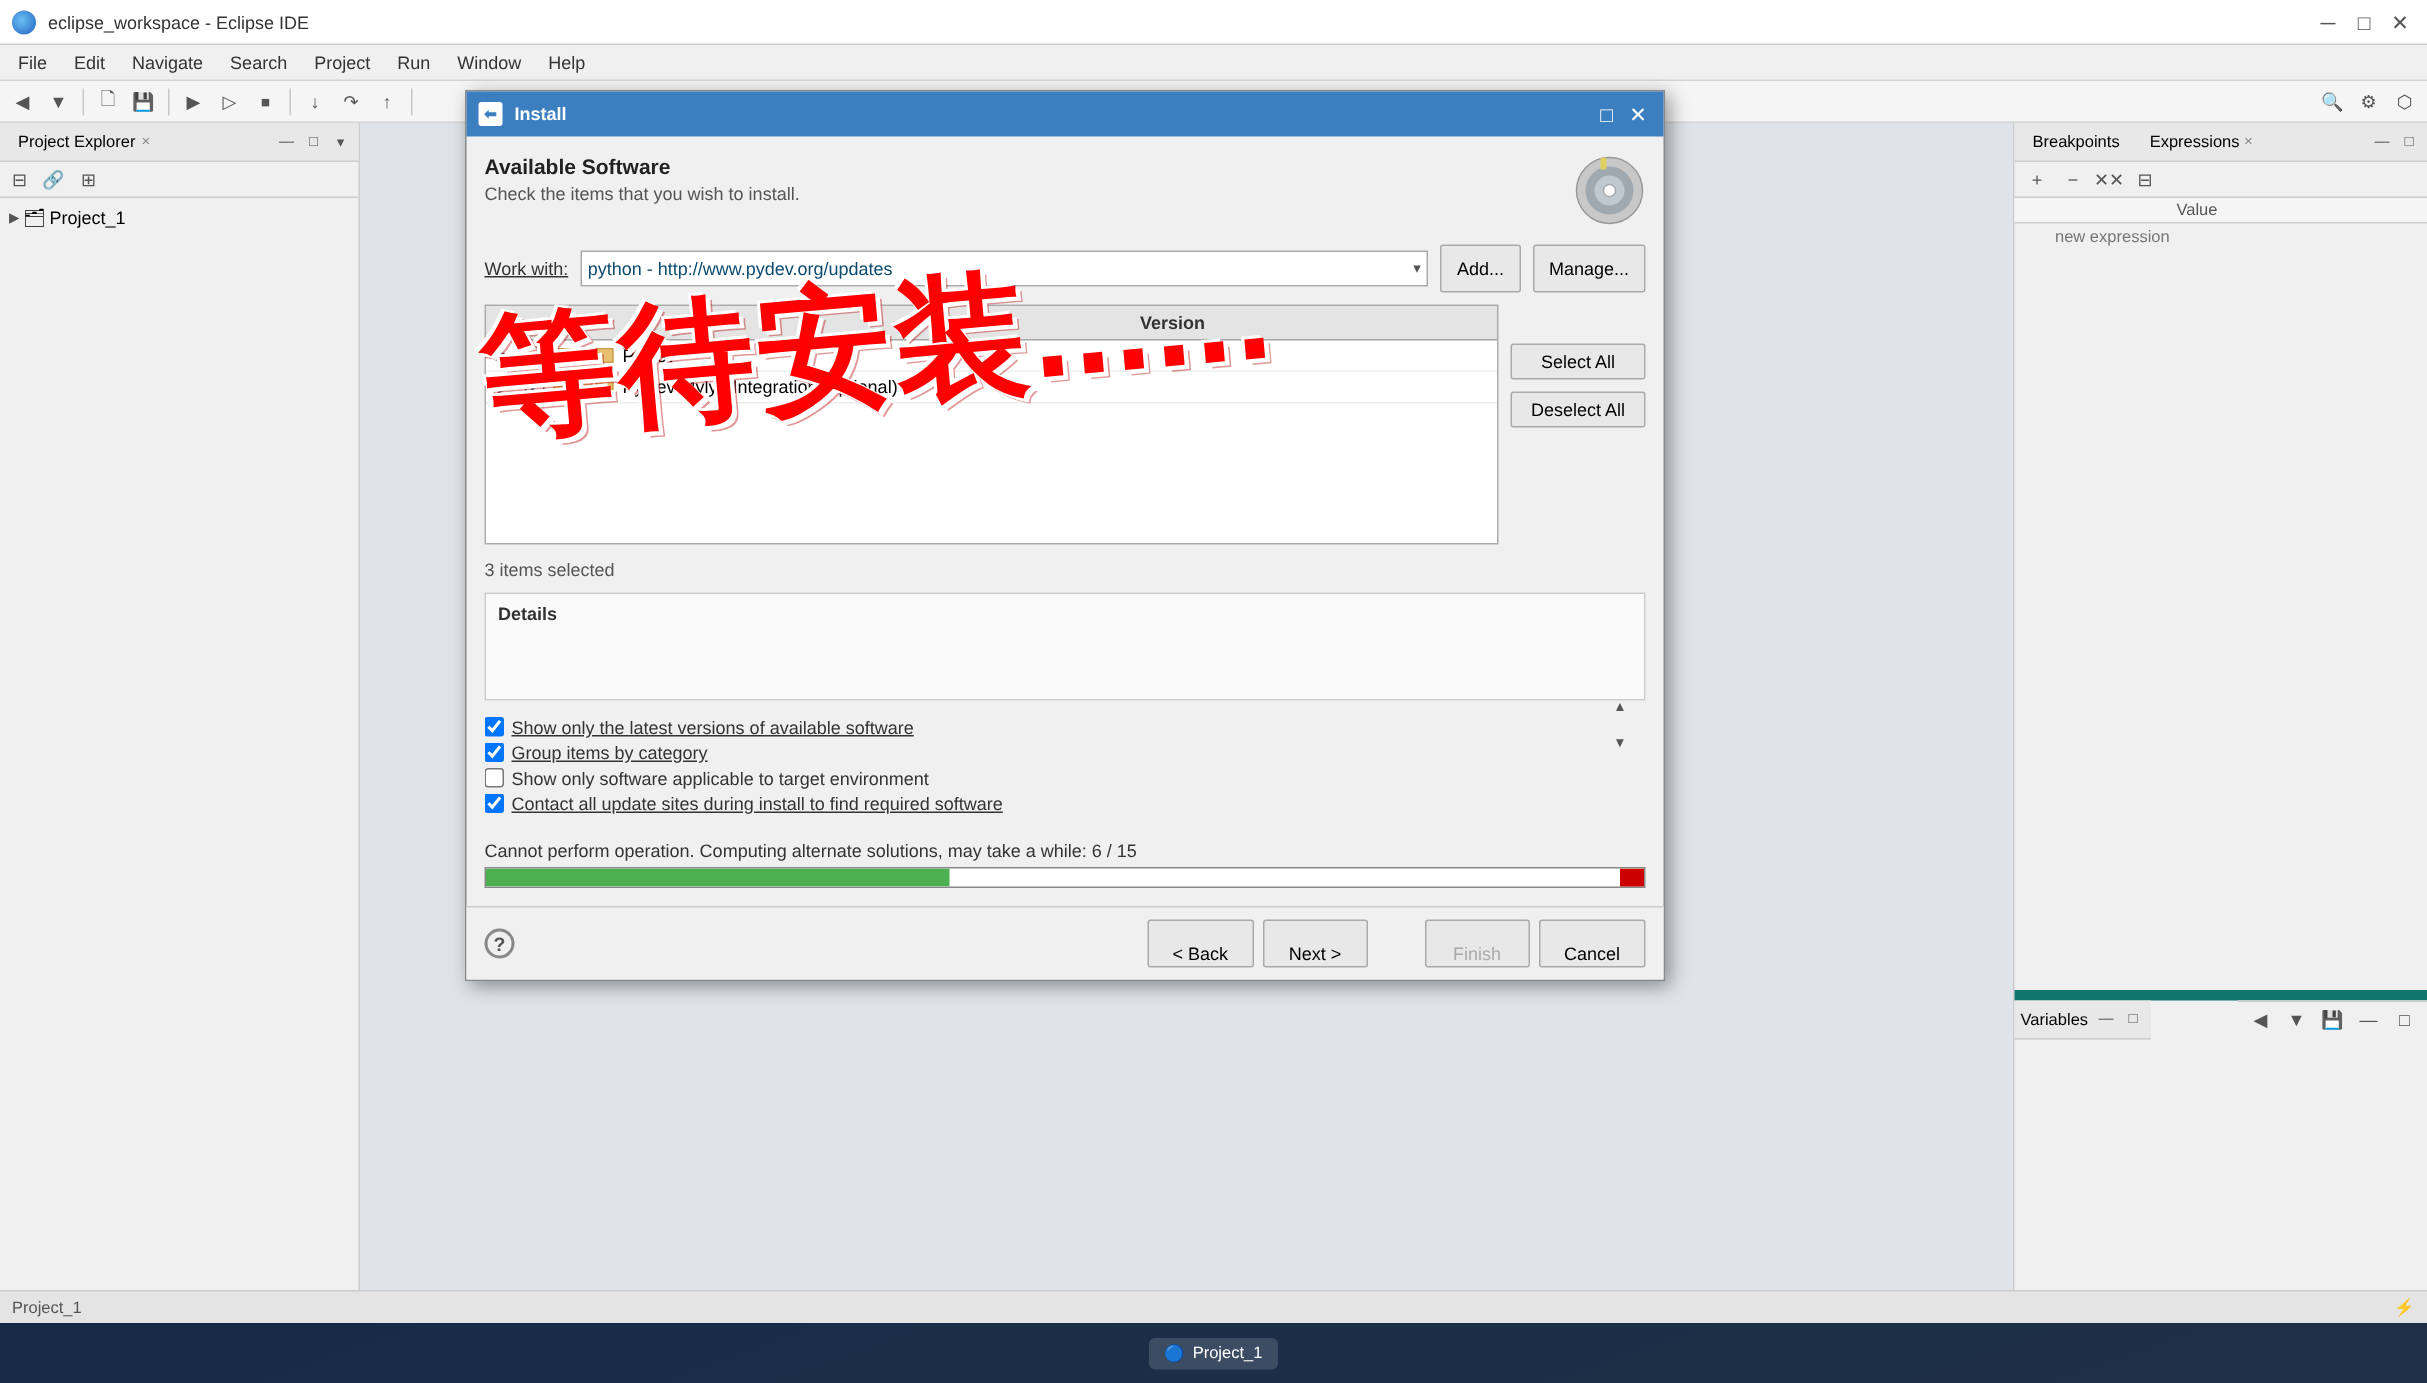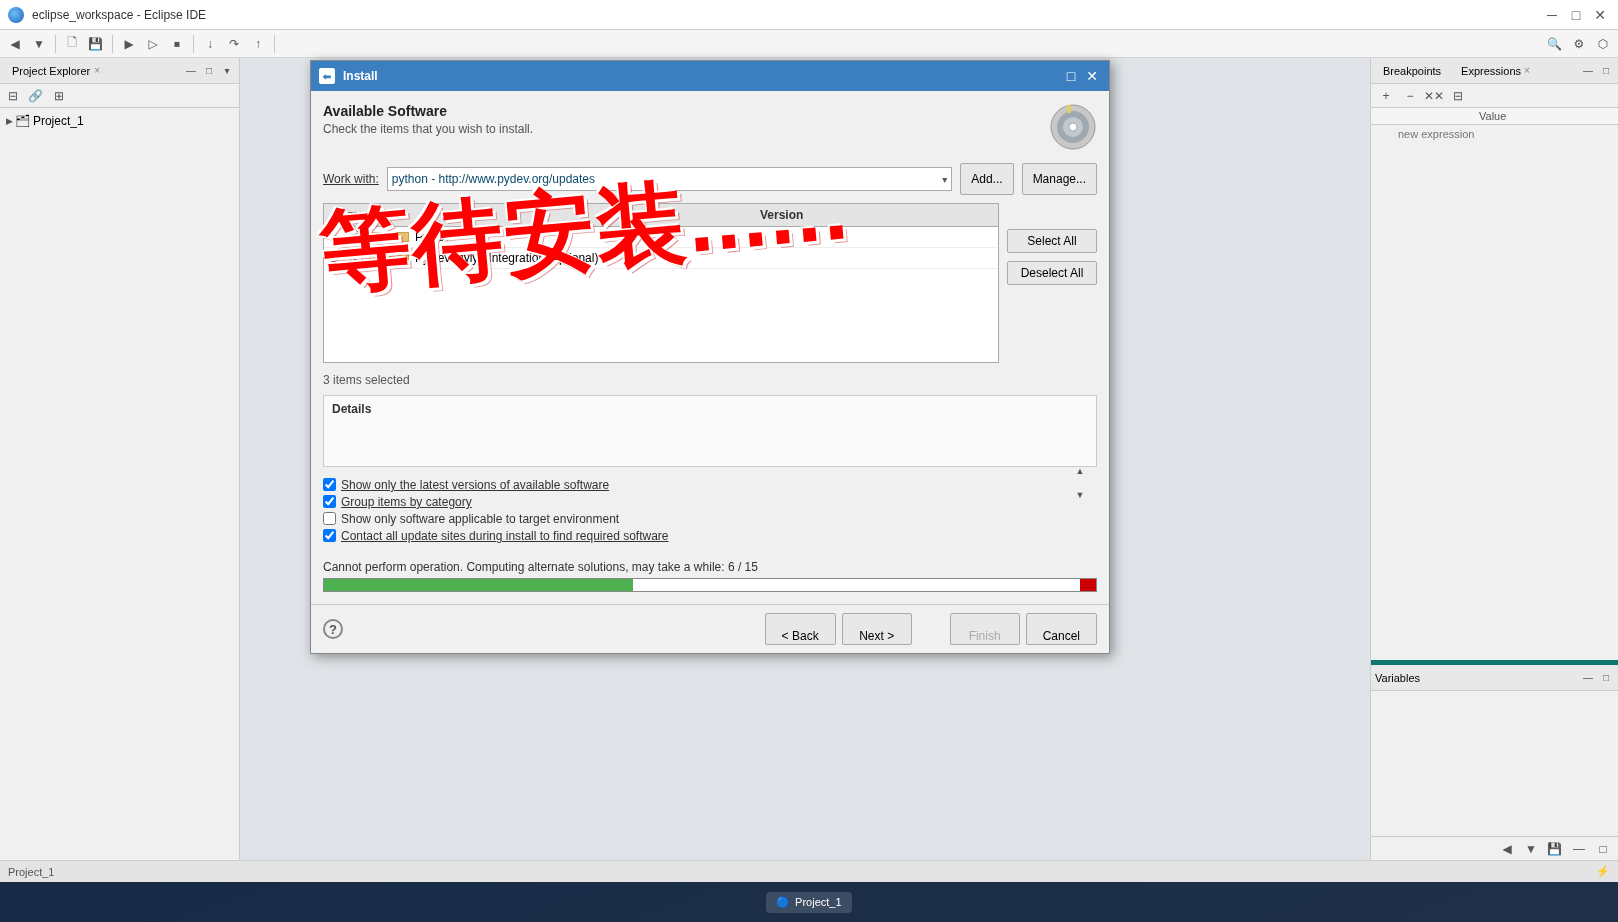--- a/index.html
+++ b/index.html
@@ -218,21 +218,21 @@
 
     
     .center-content {
       flex: 1;
       background: #e8e8e8;
       display: flex;
     }
 
     
     .right-panel {
-      width: 248px;
+      width: 276px;
       background: #f0f0f0;
       border-left: 1px solid #ccc;
       display: flex;
       flex-direction: column;
     }
     .right-tab-bar {
       height: 26px;
       background: #e8e8e8;
       border-bottom: 1px solid #ccc;
       display: flex;
@@ -634,20 +634,30 @@
   <div class="title-bar">
     <div class="title-bar-icon" style="background: radial-gradient(circle at 40% 40%, #6bc0f5, #2060c0);"></div>
     <span class="title-bar-text">eclipse_workspace - Eclipse IDE</span>
     <div class="title-bar-controls">
       <button class="title-btn">─</button>
       <button class="title-btn">□</button>
       <button class="title-btn close">✕</button>
     </div>
   </div>
 
+  <div class="menu-bar">
+    <span class="menu-item">File</span>
+    <span class="menu-item">Edit</span>
+    <span class="menu-item">Navigate</span>
+    <span class="menu-item">Search</span>
+    <span class="menu-item">Project</span>
+    <span class="menu-item">Run</span>
+    <span class="menu-item">Window</span>
+    <span class="menu-item">Help</span>
+  </div>
 
   <div class="toolbar">
     <button class="tool-btn">◀</button>
     <button class="tool-btn">▼</button>
     <div class="tool-separator"></div>
     <button class="tool-btn">🗋</button>
     <button class="tool-btn">💾</button>
     <div class="tool-separator"></div>
     <button class="tool-btn">▶</button>
     <button class="tool-btn">▷</button>
@@ -714,21 +724,21 @@
         <button class="tool-btn">✕✕</button>
         <button class="tool-btn">⊟</button>
       </div>
       <div class="right-table-header">
         <span></span>
         <span>Value</span>
       </div>
       <div class="right-content">
         <input class="expressions-input" type="text" placeholder="new expression" style="">
       </div>
-      <div style="height: 200px; border-top: 5px solid #0f766e; display:flex; flex-direction:column;">
+      <div style="height: 200px; border-top: 7px solid #0f766e; display:flex; flex-direction:row;">
         <div style="height: 26px; background:#e8e8e8; border-bottom:1px solid #ccc; display:flex; align-items:center; padding: 0 4px; gap:4px;">
           <span style="font-size:11px;">Variables</span>
           <div style="margin-left:auto; display:flex; gap:2px;">
             <span class="sidebar-ctrl-btn">—</span>
             <span class="sidebar-ctrl-btn">□</span>
           </div>
         </div>
         <div style="flex:1; overflow:auto; padding:4px;">
         </div>
         <div style="height:24px; border-top:1px solid #ccc; background:#f0f0f0; display:flex; align-items:center; justify-content:flex-end; padding:0 4px; gap:2px;">

